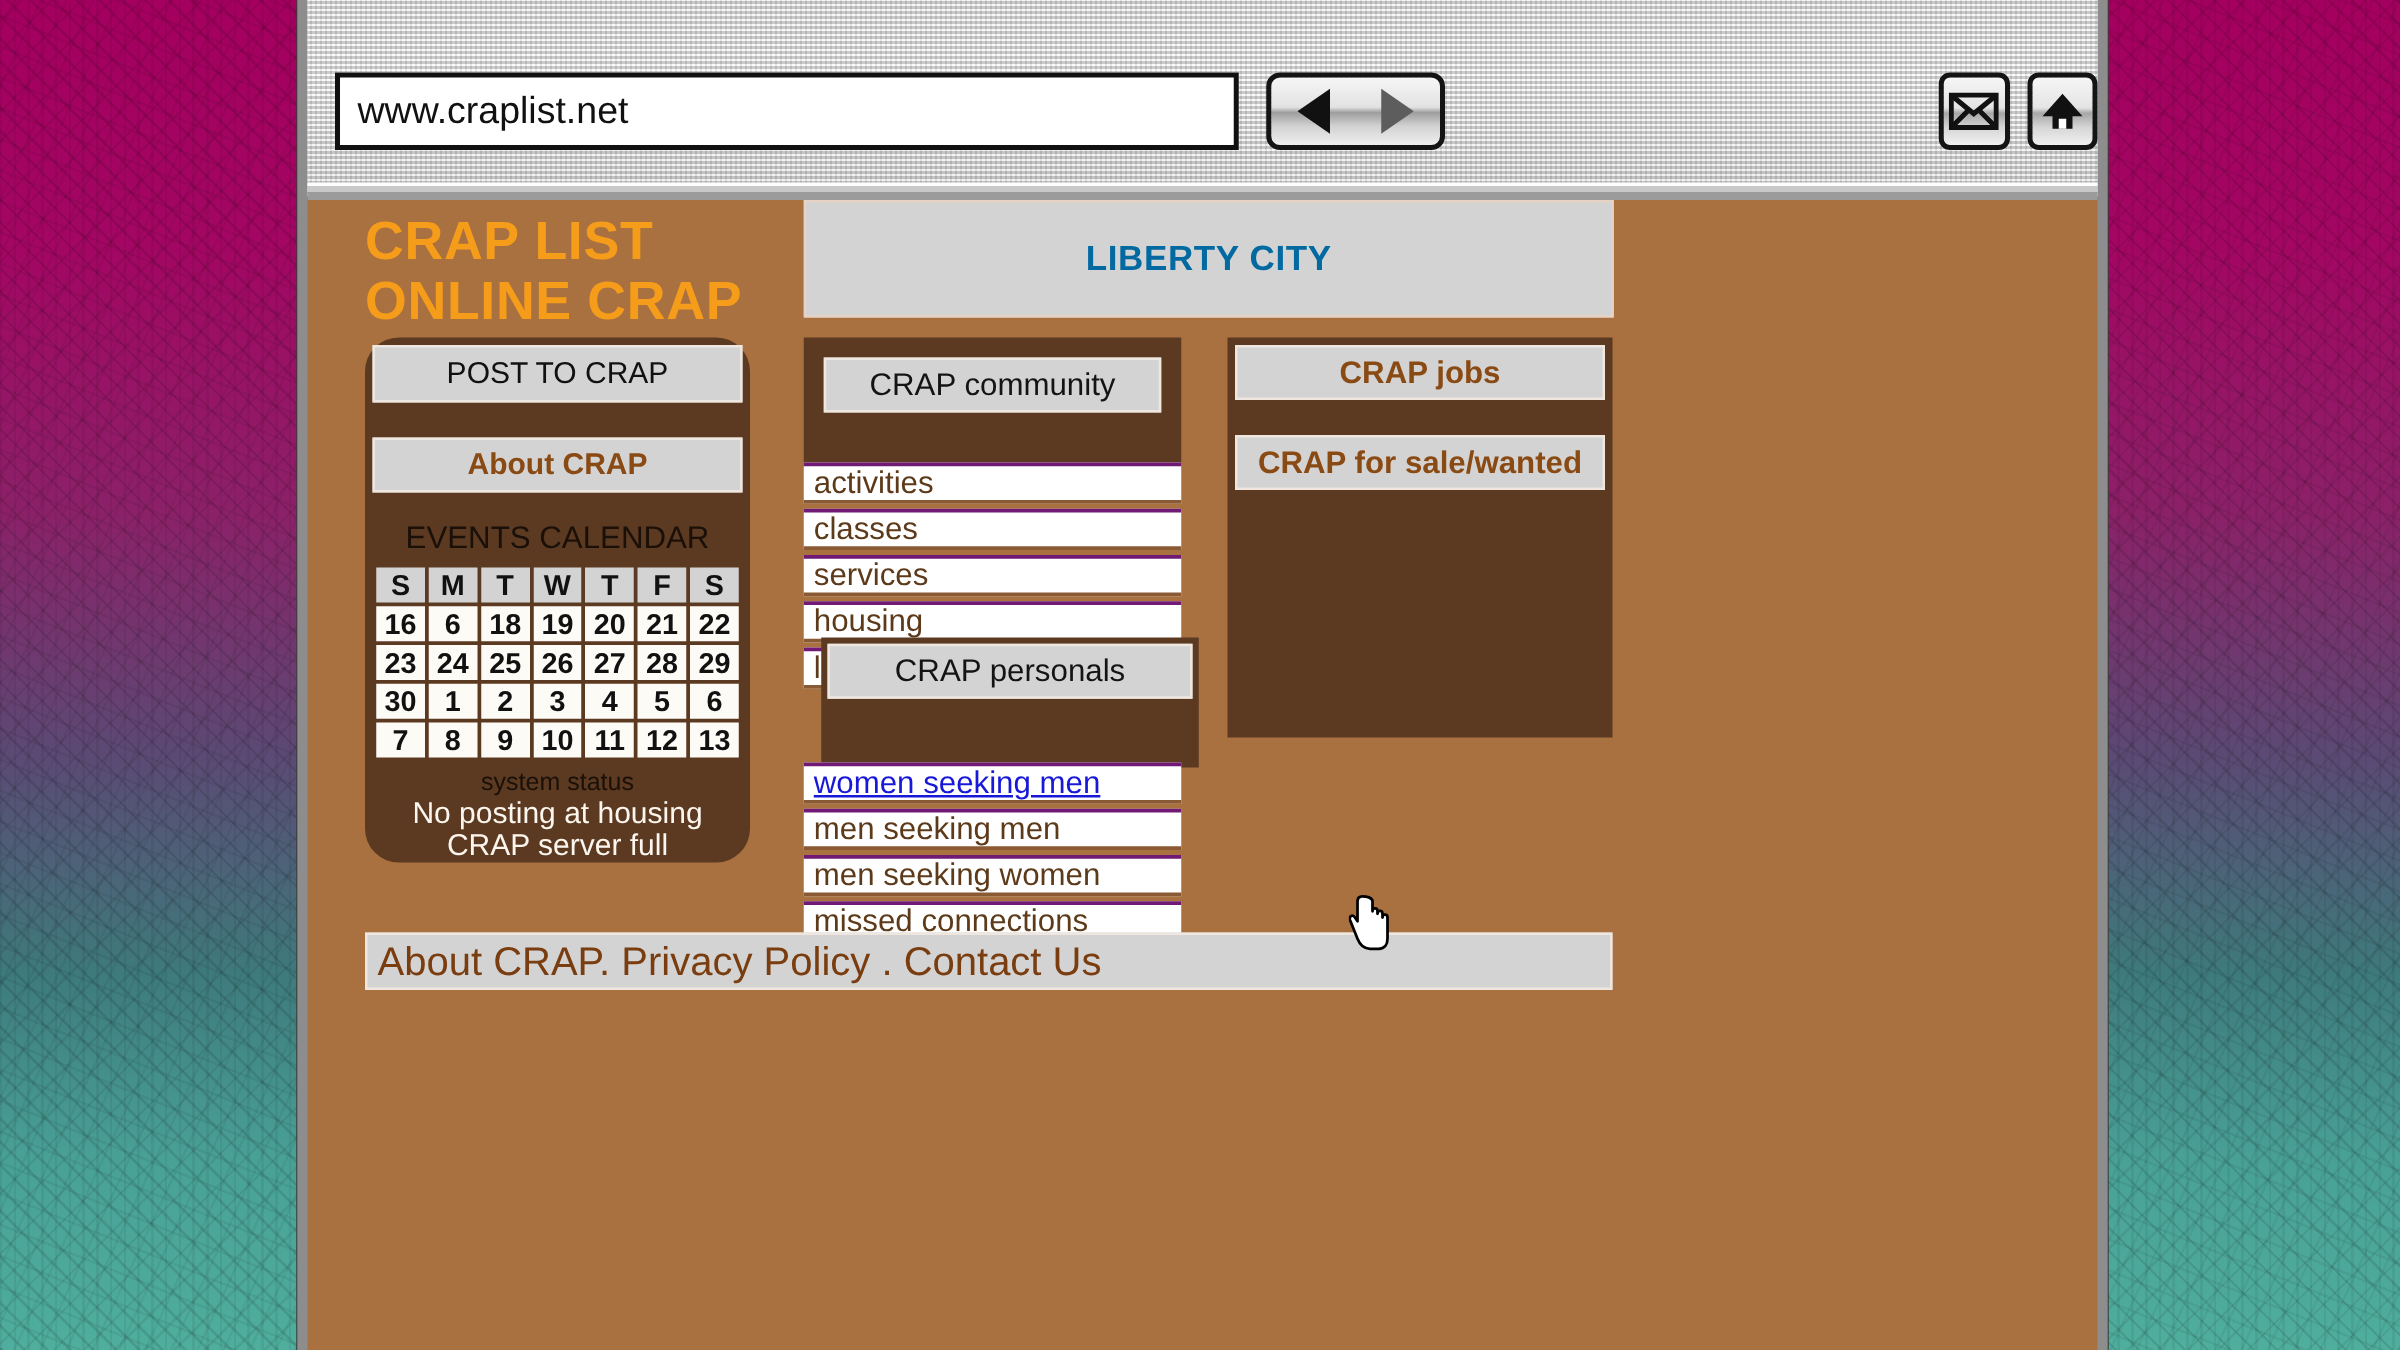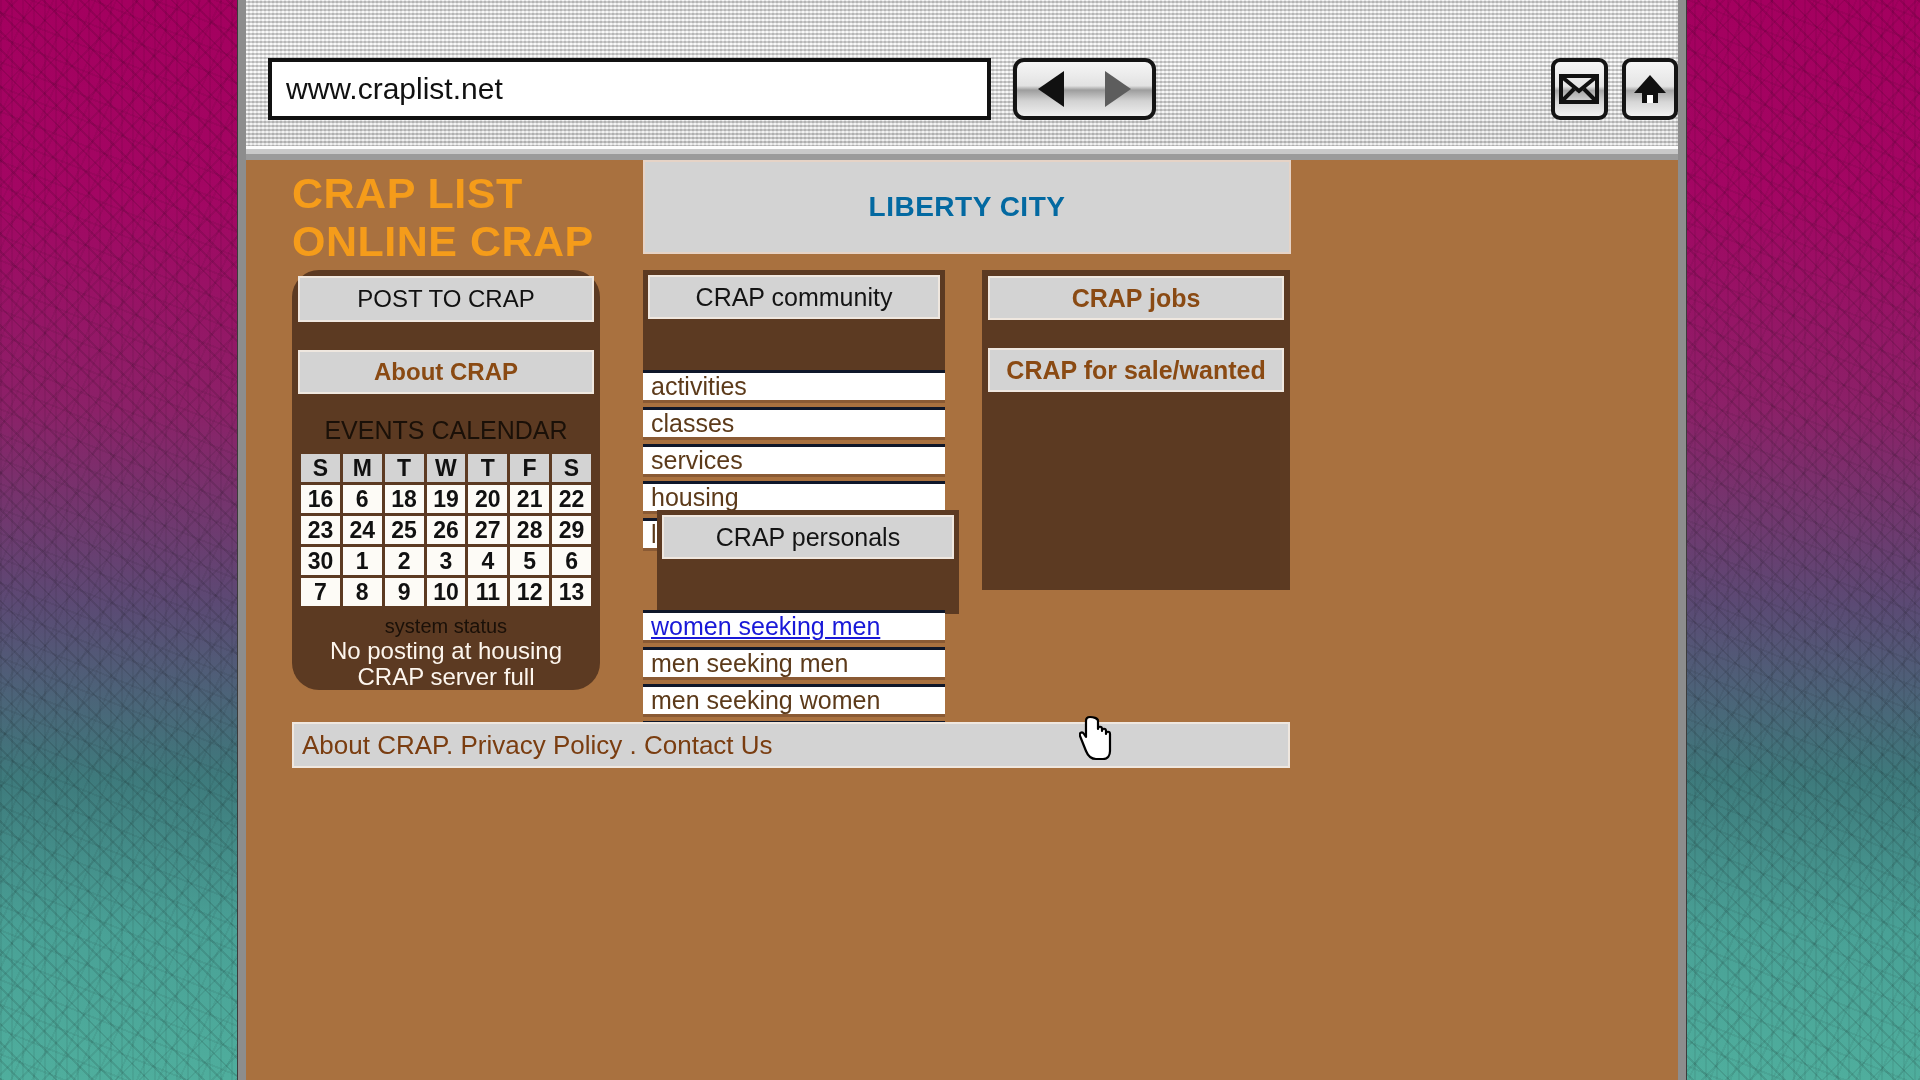--- a/index.html
+++ b/index.html
@@ -133,50 +133,50 @@
     text-align:center; vertical-align: middle;
     font-size: 23px; font-weight: bold; color:#111;
   }
   table#calendar th { background:#d3d3d3; }
   table#calendar td { background:#fdfbf6; }
 
   #status-title { text-align:center; font-size:20px; color:#1a1008; margin-top:6px; }
   .status-line { text-align:center; font-size:24px; color:#fdf6ee; line-height:26px; }
 
   
-  #community-panel { left: 397px; top: 110px; width: 302px; height: 104px; padding: 5px; }
+  #community-panel { left: 397px; top: 110px; width: 302px; height: 104px; padding: 16px; }
   #personals-panel { left: 411px; top: 350px; width: 302px; height: 104px; padding: 5px; }
   .section-head {
     background:#d3d3d3; border:2px solid #efe7df;
     height:44px; display:flex; align-items:center; justify-content:center;
     font-size:25px; color:#141414;
   }
   .section-head.brown { color:#8a4a13; font-weight:bold; }
   .link-list { position:absolute; left:397px; width:302px; }
   #community-links { top: 210px; }
   #personals-links { top: 450px; }
   .link-row {
-    background:#ffffff; border-top:3px solid #0f172a; border-bottom:3px solid #8a5a34;
+    background:#ffffff; border-top:3px solid #701a75; border-bottom:3px solid #8a5a34;
     height: 33px; display:flex; align-items:center;
     padding-left: 8px; font-size: 25px; color:#5c3a1a; font-weight:normal;
     margin-bottom: 4px;
   }
   .link-row.hovered { color:#1818d8; text-decoration: underline; }
 
   
   #jobs-panel { left: 736px; top: 110px; width: 308px; height: 320px; padding: 6px; }
   #jobs-head { height:44px; }
   #for-sale { height: 44px; margin-top: 28px; }
 
   
   #footer {
-    position:absolute; left: 46px; top: 562px; width: 998px; height: 46px;
+    position:absolute; left: 46px; top: 586px; width: 998px; height: 46px;
     background:#d3d3d3; border:2px solid #efe7df;
     display:flex; align-items:center; padding-left: 8px;
-    font-size: 26px; color:#7a3d10;
+    font-size: 32px; color:#7a3d10;
   }
 
   
   #cursor { position:absolute; left: 833px; top: 555px; width: 34px; height: 46px; pointer-events:none; }
 </style>
 </head>
 <body>
 
 <div id="desktop-bg"></div>
 

